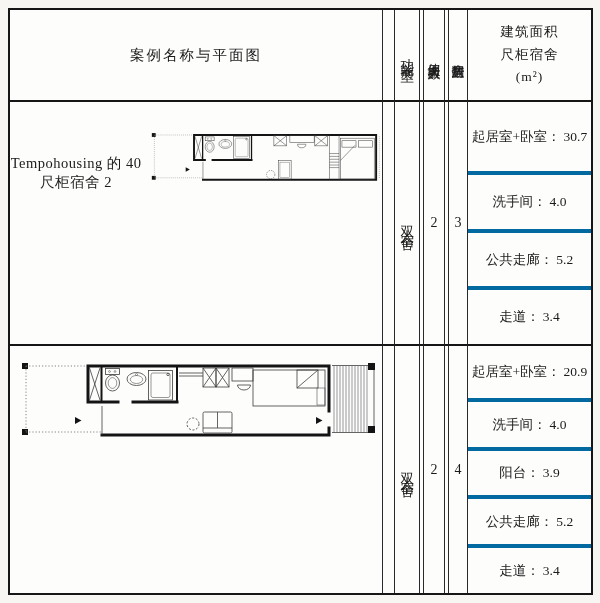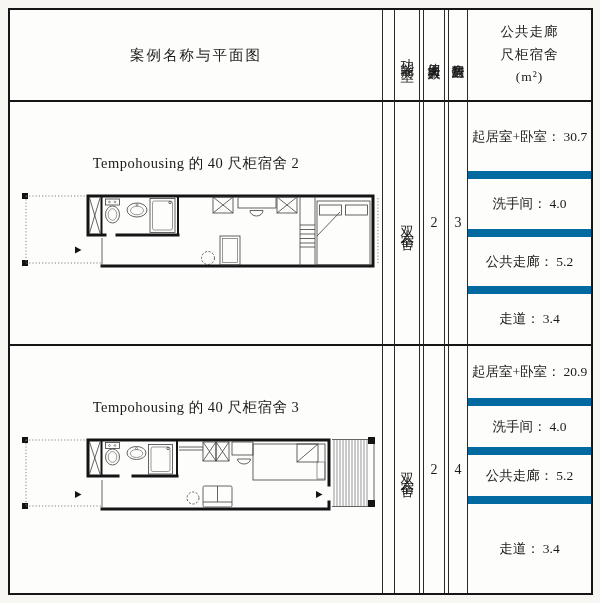--- a/index.html
+++ b/index.html
@@ -28,35 +28,35 @@
     writing-mode:vertical-rl;
     text-orientation:upright;
     font-size:13.5px;
     letter-spacing:4px;
     line-height:1;
   }
   .vtight{font-size:13px;letter-spacing:1px;}
   .hdr-case{font-size:14.5px;letter-spacing:2px;}
   .hdr-area{font-size:13.5px;line-height:1.7;text-align:center;letter-spacing:1px;}
   .num{font-size:14px;}
-  .case-cell{flex-direction:column;justify-content:flex-start;align-items:stretch;}
+  .case-cell{flex-direction:row;justify-content:flex-start;align-items:stretch;}
   .case-title{
     margin-top:52px;height:22px;
     text-align:center;font-size:14.5px;letter-spacing:0.5px;
   }
   .plan{margin:16px 0 0 6px;display:block;}
   .area-list{flex-direction:column;align-items:stretch;justify-content:flex-start;padding:0;}
   .area-item{
     box-sizing:border-box;
     display:flex;flex-wrap:wrap;align-items:center;justify-content:center;
     align-content:center;
     text-align:center;font-size:13.5px;line-height:1.6;
     padding:0 3px;
   }
-  .area-item + .area-item{border-top:8px solid #0369a1;}
+  .area-item + .area-item{border-top:4px solid #0369a1;}
   .area-val{margin-left:3px;}
   
   .r1a0{height:69px;} .r1a1{height:58px;} .r1a2{height:57px;} .r1a3{flex:1;}
   
   .r2a0{height:52px;} .r2a1{height:49px;} .r2a2{height:48px;} .r2a3{height:49px;} .r2a4{flex:1;}
   svg .wall{stroke:#141414;stroke-width:3;fill:none;stroke-linecap:square;}
   svg .wall2{stroke:#141414;stroke-width:2;fill:none;stroke-linecap:square;}
   svg .thin{stroke:#3d3d3d;stroke-width:0.8;fill:none;}
   svg .thin2{stroke:#555;stroke-width:0.6;fill:none;}
   svg .dot{stroke:#777;stroke-width:0.9;fill:none;stroke-dasharray:1.2,2;}
@@ -77,21 +77,21 @@
   <div class="cell bl"></div>
   <div class="cell bl">
     <div class="vtext vtight">使用者人数</div>
   </div>
   <div class="cell bl"></div>
   <div class="cell bl">
     <div class="vtext vtight">房间数量</div>
   </div>
   <div class="cell bl">
     <div class="hdr-area">
-      <div>公共走廊</div>
+      <div>建筑面积</div>
       <div>尺柜宿舍</div>
       <div>(m²)</div>
     </div>
   </div>
 
   <div class="cell bt case-cell">
     <div class="case-title">Tempohousing 的 40 尺柜宿舍 2</div>
     <svg class="plan" width="366" height="80" viewBox="0 0 366 80">
 
       <g>
@@ -186,21 +186,20 @@
       <span>公共走廊：</span>
       <span class="area-val">5.2</span>
     </div>
     <div class="area-item r1a3">
       <span>走道：</span>
       <span class="area-val">3.4</span>
     </div>
   </div>
 
   <div class="cell bt case-cell">
-    <div class="case-title">Tempohousing 的 40 尺柜宿舍 3</div>
     <svg class="plan" width="366" height="80" viewBox="0 0 366 80">
 
       <g>
         <rect class="blk" x="6" y="1" width="6" height="6"></rect>
         <rect class="blk" x="6" y="67" width="6" height="6"></rect>
         <path class="dot" d="M10,4 H72 M10,4 V70 M10,70 H86"></path>
       </g>
 
       <g>
         <path class="wall" d="M72,4 H313 M313,4 V49 M313,66 V73 M86,73 H313 M72,4 V40 M72,40 H102 M117,40 H161"></path>
@@ -278,20 +277,24 @@
   </div>
   <div class="cell bl bt area-list">
     <div class="area-item r2a0">
       <span>起居室+卧室：</span>
       <span class="area-val">20.9</span>
     </div>
     <div class="area-item r2a1">
       <span>洗手间：</span>
       <span class="area-val">4.0</span>
     </div>
+    <div class="area-item r2a2">
+      <span>阳台：</span>
+      <span class="area-val">3.9</span>
+    </div>
     <div class="area-item r2a3">
       <span>公共走廊：</span>
       <span class="area-val">5.2</span>
     </div>
     <div class="area-item r2a4">
       <span>走道：</span>
       <span class="area-val">3.4</span>
     </div>
   </div>
 

